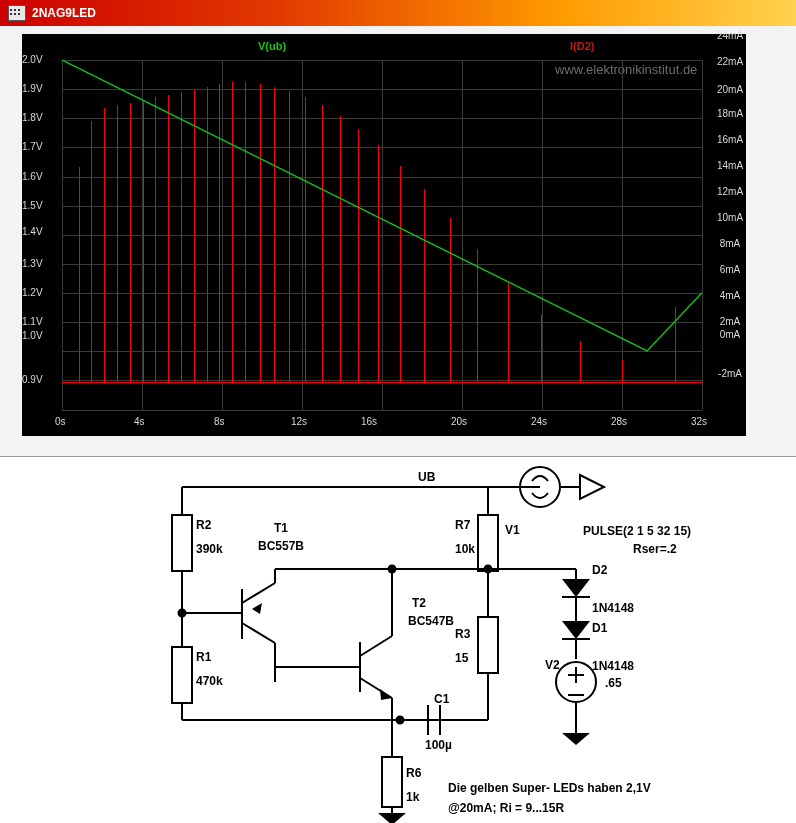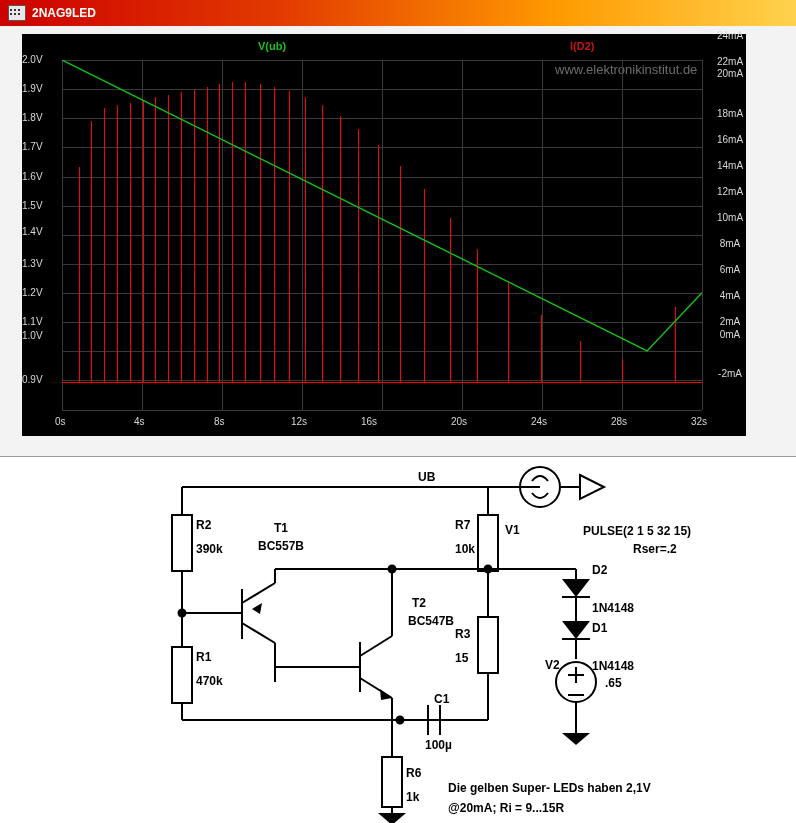--- a/index.html
+++ b/index.html
@@ -111,21 +111,21 @@
       <div class="ylab ylabL" style="top:140px">1.5V</div>
       <div class="ylab ylabL" style="top:166px">1.4V</div>
       <div class="ylab ylabL" style="top:198px">1.3V</div>
       <div class="ylab ylabL" style="top:227px">1.2V</div>
       <div class="ylab ylabL" style="top:256px">1.1V</div>
       <div class="ylab ylabL" style="top:270px">1.0V</div>
       <div class="ylab ylabL" style="top:314px">0.9V</div>
 
       <div class="ylab ylabR" style="top:-30px">24mA</div>
       <div class="ylab ylabR" style="top:-4px">22mA</div>
-      <div class="ylab ylabR" style="top:8px">20mA</div>
+      <div class="ylab ylabR" style="top:24px">20mA</div>
       <div class="ylab ylabR" style="top:48px">18mA</div>
       <div class="ylab ylabR" style="top:74px">16mA</div>
       <div class="ylab ylabR" style="top:100px">14mA</div>
       <div class="ylab ylabR" style="top:126px">12mA</div>
       <div class="ylab ylabR" style="top:152px">10mA</div>
       <div class="ylab ylabR" style="top:178px">8mA</div>
       <div class="ylab ylabR" style="top:204px">6mA</div>
       <div class="ylab ylabR" style="top:230px">4mA</div>
       <div class="ylab ylabR" style="top:256px">2mA</div>
       <div class="ylab ylabR" style="top:269px">0mA</div>

